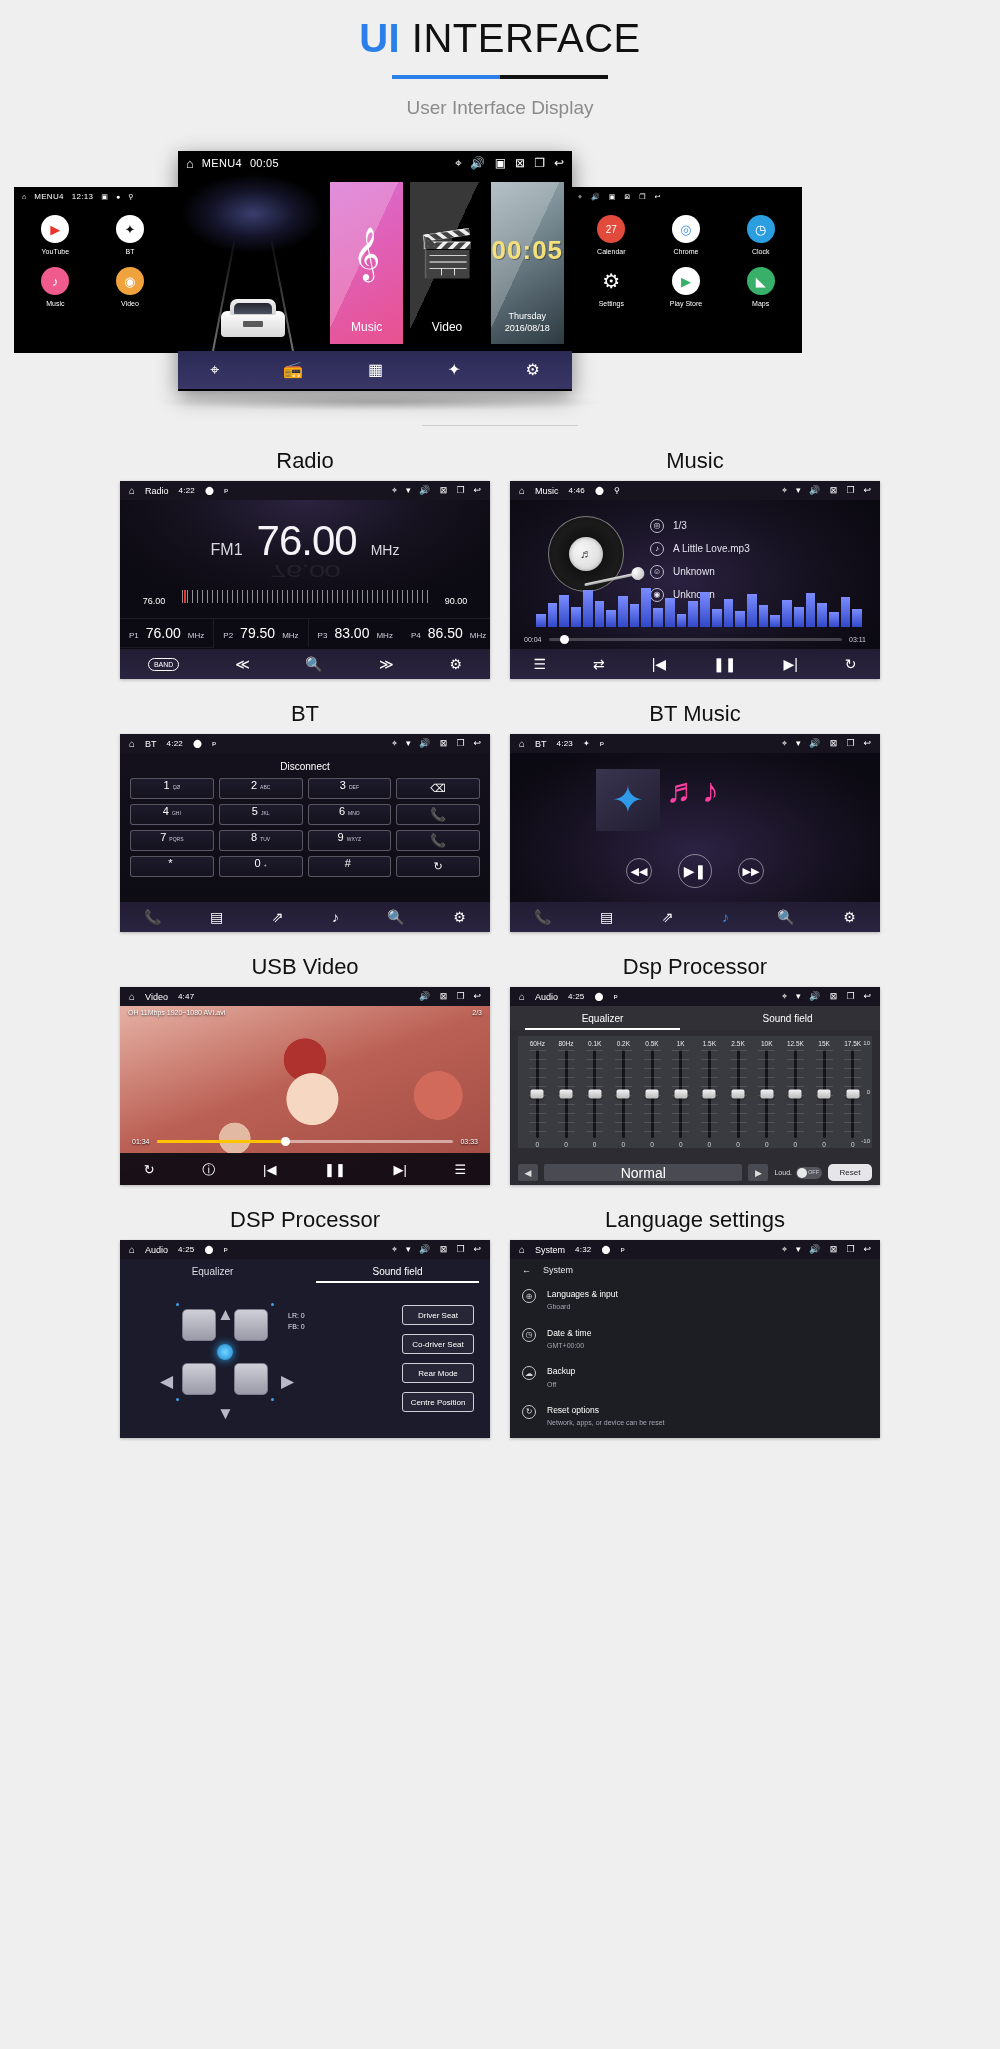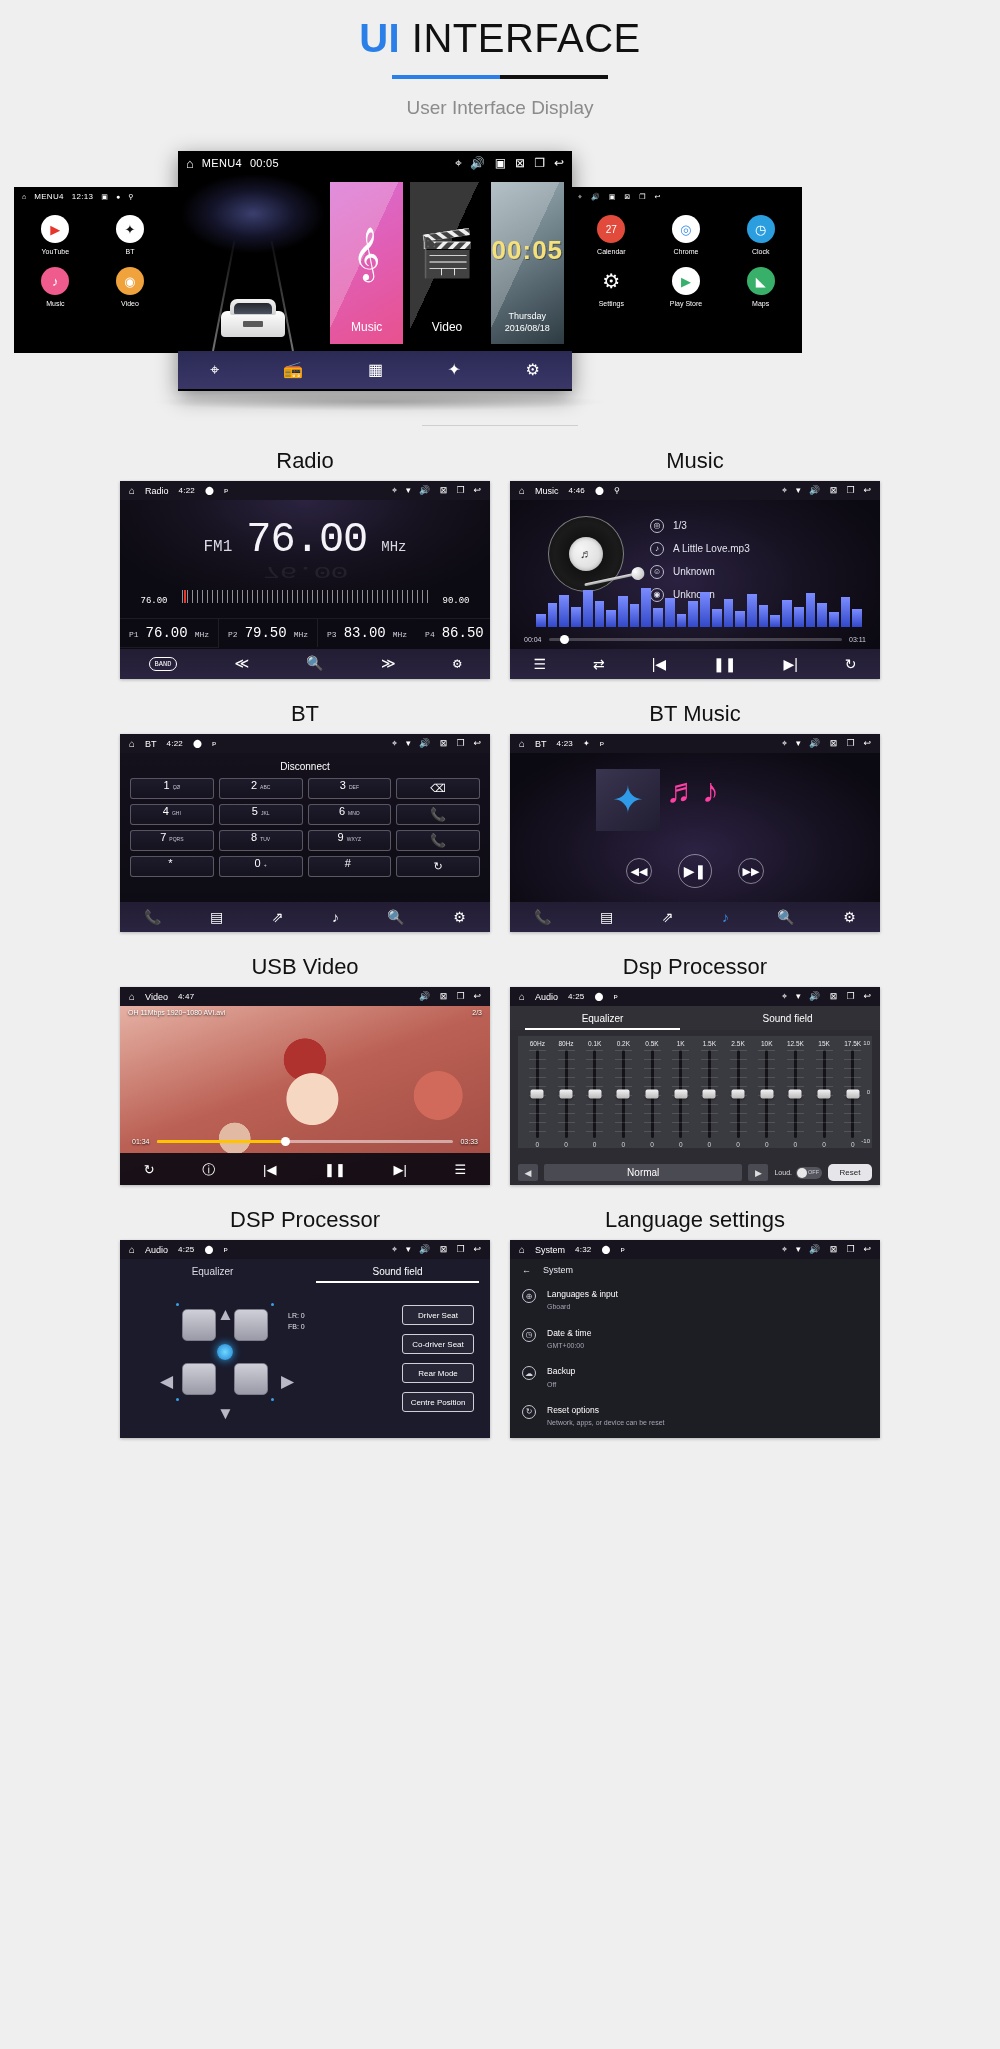--- a/index.html
+++ b/index.html
@@ -104,21 +104,21 @@
           box-shadow: 0 1px 3px rgba(0,0,0,.25); }
   .ubar { height: 19px; background:#17141f; display:flex; align-items:center; gap:10px;
           padding: 0 9px; color:#fff; font-size: 8px; }
   .ubar .u-home { font-size: 10px; }
   .ubar .u-title { font-size: 9px; }
   .ubar .u-time { font-size: 8px; letter-spacing: .2px; }
   .ubar .u-right { margin-left:auto; display:flex; gap:9px; align-items:center; font-size: 9px; }
 
   
   .radio-body { height: 179px; background:
-      radial-gradient(ellipse 220px 110px at 50% 0%, #2b2340 0%, #16121f 55%, #0c0a12 100%); position:relative;font-family:Liberation Mono, monospace; }
+      radial-gradient(ellipse 220px 110px at 50% 0%, #2b2340 0%, #16121f 55%, #0c0a12 100%); position:relative; }
   .freq-row { display:flex; align-items:baseline; justify-content:center; gap: 14px; padding-top: 22px; }
   .freq-band { color:#d9d9e2; font-size: 16px; }
   .freq-big { color:#f4f4f8; font-size: 42px; font-weight: 300; line-height: .9; letter-spacing: -1px; }
   .freq-unit { color:#d9d9e2; font-size: 14px; }
   .freq-reflect { text-align:center; font-size: 30px; color: rgba(255,255,255,.07);
                   transform: scaleY(-.55); margin-top: -6px; letter-spacing: -1px; }
   .dial-row { display:flex; align-items:center; padding: 2px 14px 0; gap: 8px; }
   .dial-row .dv { color:#fff; font-size: 9px; width: 40px; text-align:center;}
   .ruler { flex:1; height: 22px; position:relative;
      background: repeating-linear-gradient(to right,
@@ -226,21 +226,21 @@
      width: 13px; height: 9px; background: linear-gradient(#f3f3f3,#b9b9b9); border-radius:2px;
      box-shadow: 0 1px 2px rgba(0,0,0,.5); }
   .eqcol .v { color:#d6d6de; font-size: 6.5px; margin-top: 3px; }
   .eqscale { position:absolute; right: 2px; top: 4px; bottom: 4px; width: 22px; color:#dcdce4; font-size: 6px;
              display:flex; flex-direction:column; justify-content:space-between; align-items:flex-end; }
   .eqscale span { line-height: 1; }
   .eqfoot { position:absolute; bottom: 4px; left: 8px; right: 8px; display:flex; align-items:center; gap: 6px; }
   .eqfoot .arrow { width: 20px; height: 17px; background:#4a4a52; color:#ddd; display:flex;
                    align-items:center; justify-content:center; font-size: 9px; border-radius:2px; }
   .eqfoot .mode { flex:1; height: 17px; background:#4a4a52; color:#fff; display:flex; align-items:center;
-                  justify-content:center; font-size: 10px; border-radius:2px; }
+                  justify-content:center; font-size: 14px; border-radius:2px; }
   .eqfoot .loud { color:#ddd; font-size: 7px; display:flex; align-items:center; gap: 4px; }
   .toggle { width: 26px; height: 12px; border-radius: 7px; background:#55555e; position:relative; }
   .toggle .tk { position:absolute; left:1px; top:1px; width:10px; height:10px; border-radius:50%; background:#e8e8e8; }
   .toggle .tt { position:absolute; right:3px; top:2px; font-size: 5.5px; color:#cfcfd6; }
   .eqfoot .reset { width: 44px; height:17px; background:#e6e6ea; color:#222; font-size: 8px;
                    display:flex; align-items:center; justify-content:center; border-radius:5px; }
 
   
   .sf-body { height: 179px; background:#1b1b2c; position:relative; }
   .sf-tabs { display:flex; height: 24px; }

